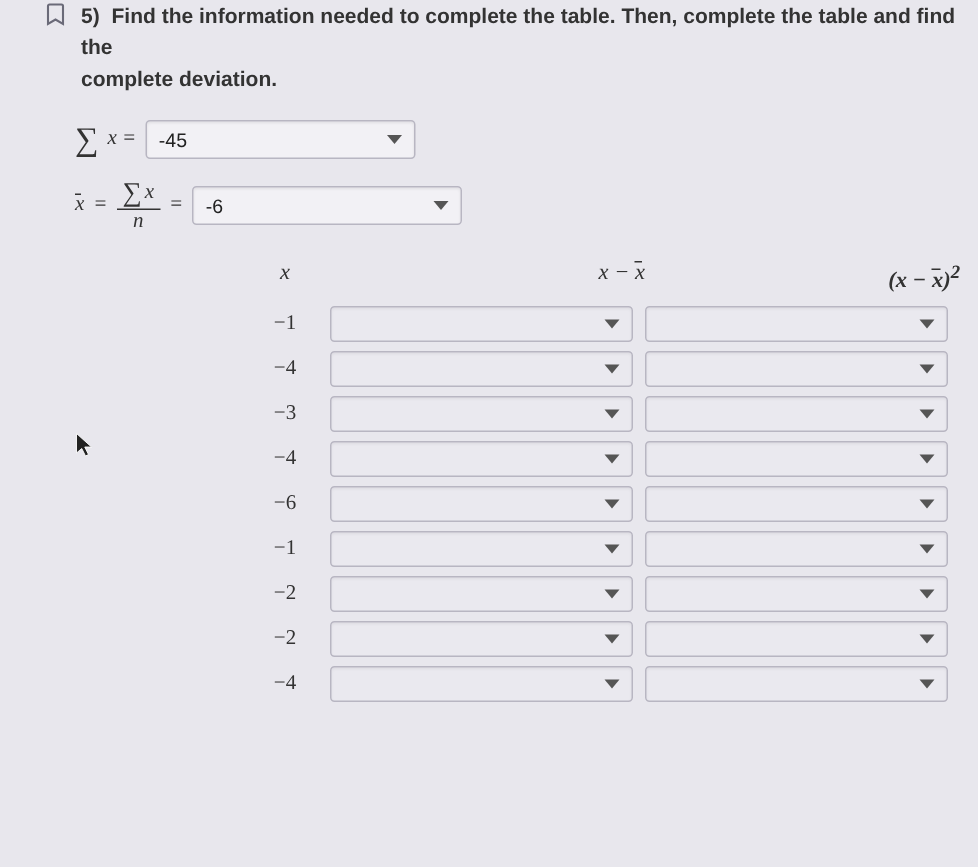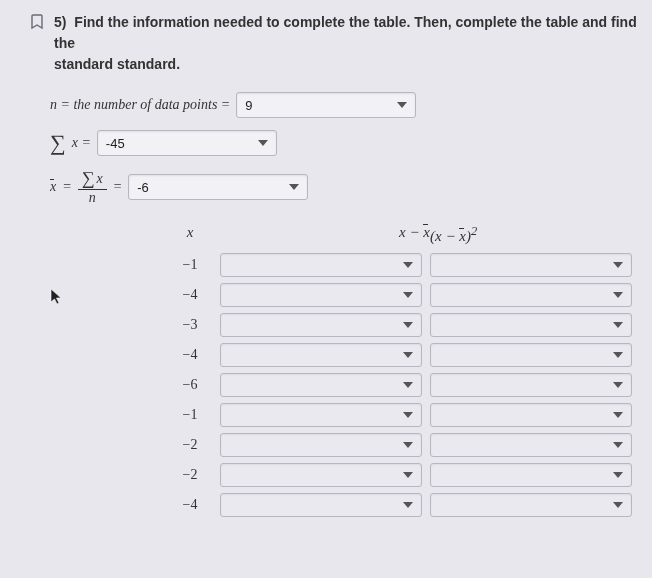--- a/index.html
+++ b/index.html
@@ -5,21 +5,21 @@
     * { box-sizing: border-box; margin: 0; padding: 0; }
     body {
       font-family: Arial, Helvetica, sans-serif;
       background: #e8e7ed;
       width: 652px;
       height: 578px;
       overflow: hidden;
       font-size: 14px;
       color: #333;
     }
-    .container { padding: 12px 0 0 30px; }
+    .container { padding: 0 0 0 30px; }
     .header { display: flex; align-items: flex-start; gap: 8px; margin-bottom: 20px; }
     .bookmark-icon { flex-shrink: 0; margin-top: 2px; }
     .qnum { font-weight: bold; margin-right: 4px; }
     .qtext { font-weight: bold; line-height: 1.5; }
     .qsub { font-weight: bold; display: block; margin-top: 2px; }
     .row { display: flex; align-items: center; margin: 12px 0 12px 20px; gap: 6px; }
     .dd {
       display: inline-flex; align-items: center; justify-content: space-between;
       background: #f2f1f5;
       border: 1px solid #b8b6c2;
@@ -40,21 +40,21 @@
     .sigma { font-size: 22px; font-family: 'Times New Roman', serif; }
     .frac { display: inline-flex; flex-direction: column; align-items: center; font-family: 'Times New Roman', serif; font-style: italic; }
     .frac .top { border-bottom: 1px solid #333; padding: 0 4px; display:flex; align-items:center; gap:2px;}
     .frac .bot { padding: 0 4px; }
     .xbar { position: relative; display:inline-block; font-style: italic; font-family:'Times New Roman',serif;}
     .xbar::before { content:""; position:absolute; top:0; left:0; right:2px; height:1px; background:#333;}
     .table-area { margin: 18px 0 0 130px; }
     .thead { display: flex; margin-bottom: 8px; font-style: italic; font-family:'Times New Roman',serif; font-size: 15px;}
     .col-x { width: 60px; text-align: center; }
     .col-d { width: 210px; text-align: right; }
-    .col-s { width: 210px; text-align: left; }
+    .col-s { width: 210px; text-align: right; font-weight: bold; }
     .trow { display: flex; align-items: center; margin-bottom: 6px; }
     .trow .xv { width: 60px; text-align: center; font-family:'Times New Roman',serif; }
     .cell-dd {
       display: flex; align-items: center; justify-content: flex-end;
       background: #eae9ef;
       border: 1px solid #b8b6c2;
       border-radius: 3px;
       height: 24px;
       padding: 0 8px;
       margin-right: 8px;
@@ -71,31 +71,24 @@
 <div class="container">
   <div class="header">
     <span class="bookmark-icon">
       <svg width="16" height="16" viewBox="0 0 16 16">
           <path d="M3 1 h8 a1 1 0 0 1 1 1 v12 l-5 -3 l-5 3 V2 a1 1 0 0 1 1 -1 z" fill="none" stroke="#6a6a78" stroke-width="1.4"></path>
         </svg>
     </span>
     <div>
       <span class="qnum">5)</span>
       <span class="qtext">Find the information needed to complete the table. Then, complete the table and find the</span>
-      <span class="qsub">standard standard.</span>
-    </div>
-  </div>
-
-  <div class="row">
-    <span class="ital">n = the number of data points =</span>
-    <div class="dd">
-      <span class="val">9</span>
-      <span class="caret"></span>
-    </div>
-  </div>
+      <span class="qsub">complete deviation.</span>
+    </div>
+  </div>
+
 
   <div class="row">
     <span class="sigma ital">∑</span>
     <span class="ital">x =</span>
     <div class="dd small">
       <span class="val">-45</span>
       <span class="caret"></span>
     </div>
   </div>
 

